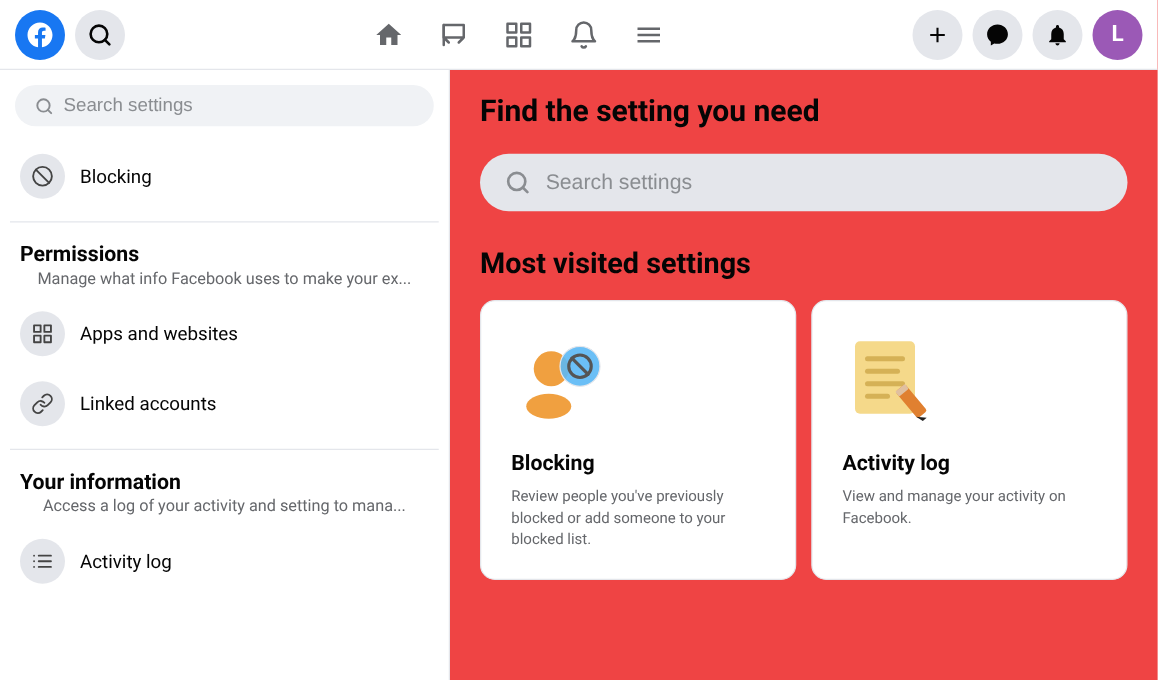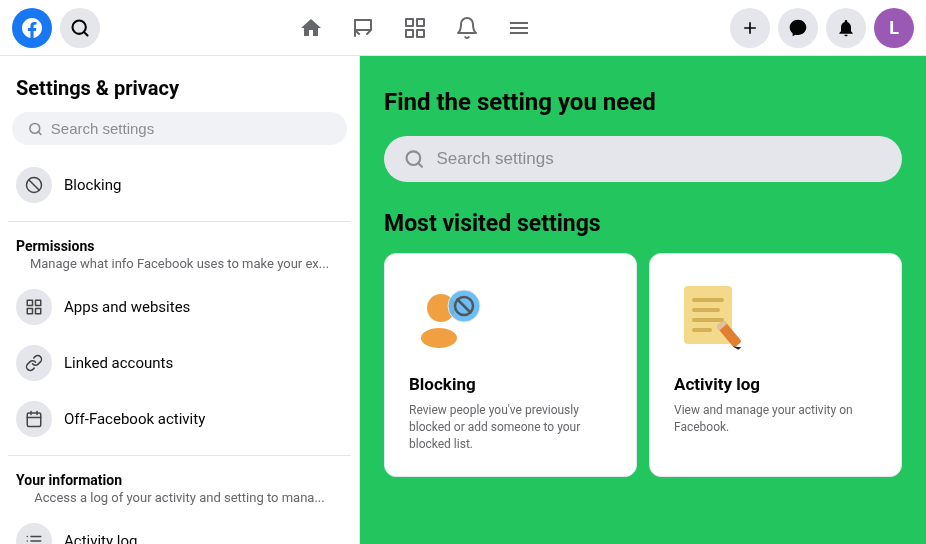--- a/index.html
+++ b/index.html
@@ -57,21 +57,21 @@
     .sidebar-search {
       display: flex; align-items: center; background: #f0f2f5; border-radius: 50px;
       padding: 8px 16px; gap: 8px; margin: 0 4px 12px 4px;
     }
     .sidebar-search input {
       border: none; background: transparent; outline: none;
       font-size: 15px; color: #050505; width: 100%;
     }
     .sidebar-search input::placeholder { color: #8a8d91; }
     .section-label {
-      font-size: 14px; font-weight: 700; color: #050505;
+      font-size: 17px; font-weight: 700; color: #050505;
       padding: 8px 8px 2px 8px; margin-top: 4px;
     }
     .section-desc {
       font-size: 13px; color: #65676b;
       padding: 0 8px 8px 8px;
       text-align: center;
     }
     .sidebar-item {
       display: flex; align-items: center; gap: 12px;
       padding: 10px 8px; border-radius: 8px; cursor: pointer;
@@ -79,21 +79,21 @@
     }
     .sidebar-item-icon {
       width: 36px; height: 36px; border-radius: 50%; background: #e4e6eb;
       display: flex; align-items: center; justify-content: center; flex-shrink: 0;
       color: #444;
     }
     .divider { height: 1px; background: #e4e6eb; margin: 8px 0; }
 
     
     .content {
-      flex: 1; background: #22c55e; overflow-y: auto; padding: 32px 24px;
+      flex: 1; background: #ef4444; overflow-y: auto; padding: 19px 24px;
     }
     .content-title {
       font-size: 24px; font-weight: 700; color: #050505; margin-bottom: 20px;
     }
     .settings-search-box {
       display: flex; align-items: center; background: #e4e6eb; border-radius: 50px;
       padding: 12px 20px; gap: 12px; margin-bottom: 28px;
     }
     .settings-search-box input {
       border: none; background: transparent; outline: none;
@@ -186,21 +186,20 @@
     </button>
     <div class="avatar-btn">
       <span>L</span>
     </div>
   </div>
 </nav>
 
 <div class="main">
 
   <aside class="sidebar">
-    <div class="sidebar-title">Settings &amp; privacy</div>
     <div class="sidebar-search">
       <svg width="16" height="16" viewBox="0 0 24 24" fill="none" stroke="#8a8d91" stroke-width="2.5" stroke-linecap="round" stroke-linejoin="round">
         <circle cx="11" cy="11" r="8"></circle>
           <line x1="21" y1="21" x2="16.65" y2="16.65"></line>
       </svg>
       <input type="text" placeholder="Search settings" style="">
     </div>
 
     <div class="sidebar-item">
       <div class="sidebar-item-icon">
@@ -232,31 +231,20 @@
     <div class="sidebar-item">
       <div class="sidebar-item-icon">
         <svg width="18" height="18" viewBox="0 0 24 24" fill="none" stroke="#444" stroke-width="2" stroke-linecap="round" stroke-linejoin="round">
           <path d="M10 13a5 5 0 0 0 7.54.54l3-3a5 5 0 0 0-7.07-7.07l-1.72 1.71"></path>
             <path d="M14 11a5 5 0 0 0-7.54-.54l-3 3a5 5 0 0 0 7.07 7.07l1.71-1.71"></path>
         </svg>
       </div>
       <span>Linked accounts</span>
     </div>
 
-    <div class="sidebar-item">
-      <div class="sidebar-item-icon">
-        <svg width="18" height="18" viewBox="0 0 24 24" fill="none" stroke="#444" stroke-width="2" stroke-linecap="round" stroke-linejoin="round">
-          <rect x="3" y="4" width="18" height="18" rx="2" ry="2"></rect>
-            <line x1="16" y1="2" x2="16" y2="6"></line>
-            <line x1="8" y1="2" x2="8" y2="6"></line>
-            <line x1="3" y1="10" x2="21" y2="10"></line>
-        </svg>
-      </div>
-      <span>Off-Facebook activity</span>
-    </div>
 
     <div class="divider"></div>
 
     <div class="section-label">Your information</div>
     <div class="section-desc">Access a log of your activity and setting to mana...</div>
 
     <div class="sidebar-item">
       <div class="sidebar-item-icon">
         <svg width="18" height="18" viewBox="0 0 24 24" fill="none" stroke="#444" stroke-width="2" stroke-linecap="round" stroke-linejoin="round">
           <line x1="8" y1="6" x2="21" y2="6"></line>

